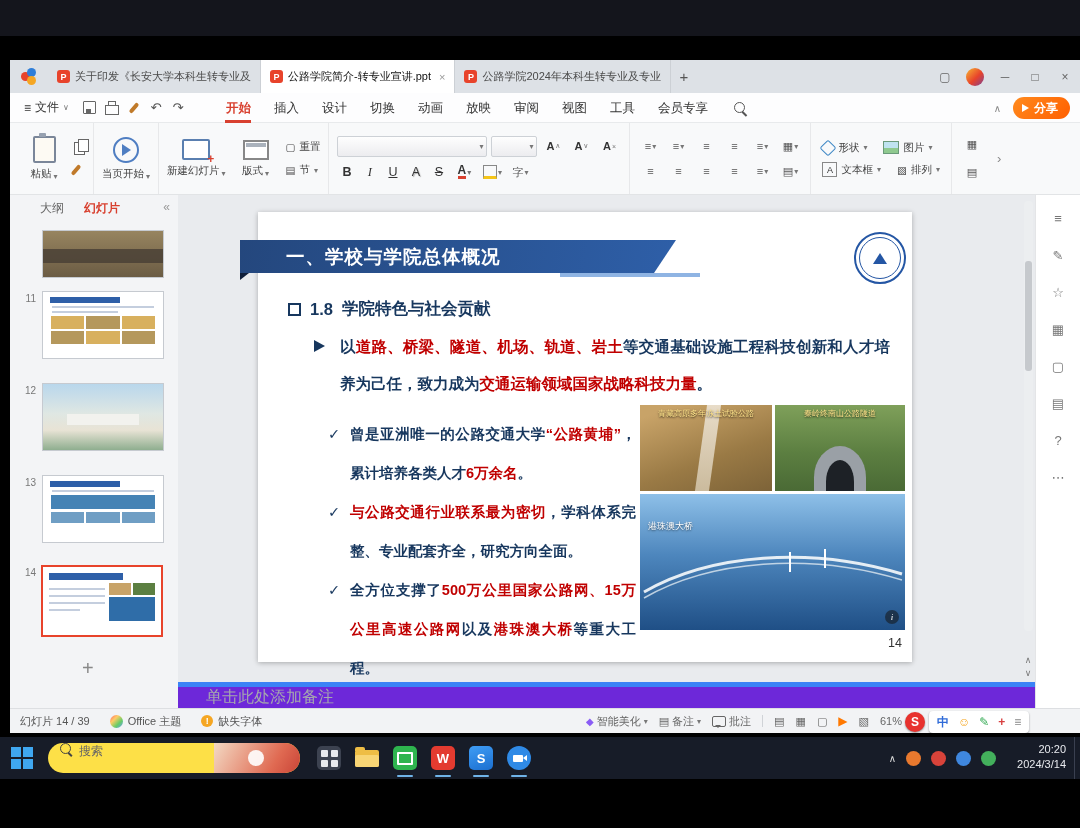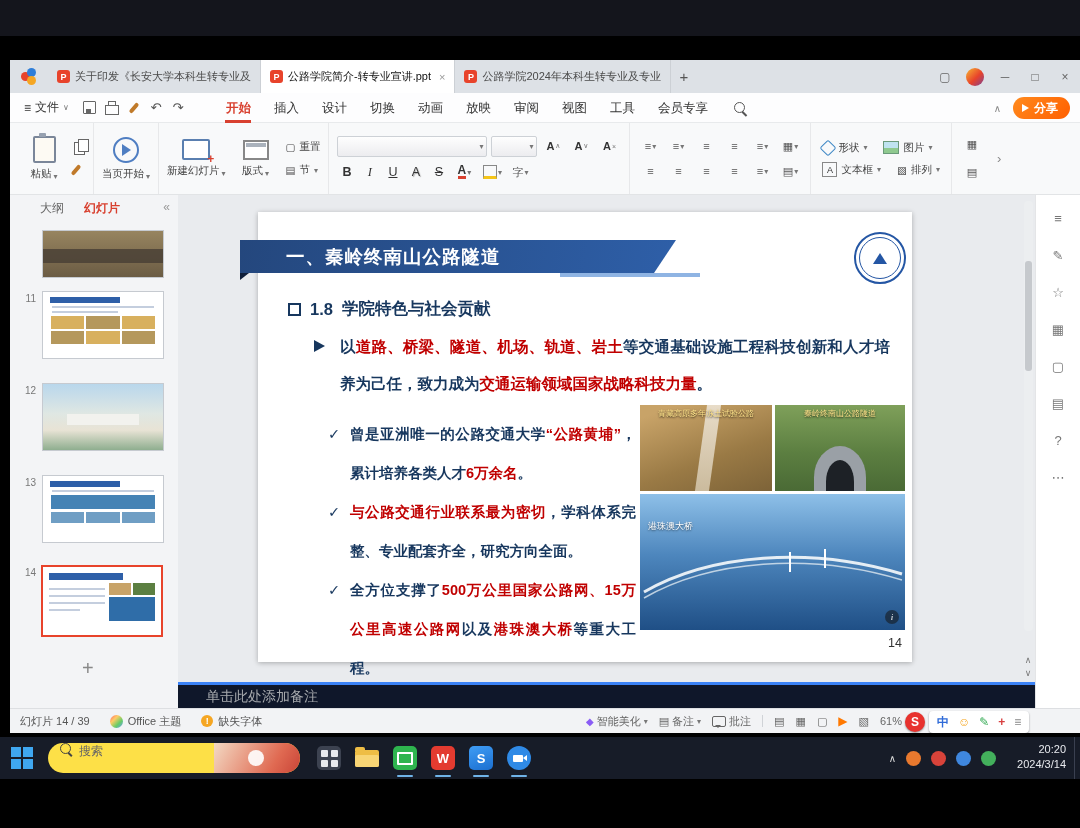--- a/index.html
+++ b/index.html
@@ -145,21 +145,21 @@
   .caption{position:absolute;top:3px;left:0;right:0;text-align:center;font-size:8px;color:#ffe38a;text-shadow:0 1px 2px rgba(0,0,0,.8)}
   .cap-bridge{position:absolute;left:8px;top:26px;font-size:9px;color:#fff;text-shadow:0 1px 2px rgba(0,0,0,.6)}
   .info{position:absolute;right:6px;bottom:6px;width:14px;height:14px;border-radius:50%;background:rgba(20,20,20,.55);color:#fff;font-size:9px;display:flex;align-items:center;justify-content:center;font-style:italic;font-family:"Liberation Serif",serif}
   .pagenum{position:absolute;right:10px;top:424px;font-size:12.5px;color:#333}
   .vscroll{position:absolute;right:2px;top:6px;width:9px;height:430px;background:#eceef0;border-radius:4px}
   .vthumb{position:absolute;left:1px;top:60px;width:7px;height:110px;background:#c6c9cd;border-radius:3px}
   .navbtns{position:absolute;right:1px;bottom:4px;width:12px;display:flex;flex-direction:column;gap:3px;align-items:center;color:#777;font-size:9px}
   
   #rightstrip{position:absolute;left:1025px;top:135px;width:45px;height:513px;background:#fff;border-left:1px solid #e4e5e7;display:flex;flex-direction:column;align-items:center;padding-top:16px;gap:22px;box-sizing:border-box;color:#777;font-size:13px}
   
-  #notesbar{position:absolute;left:168px;top:622px;width:857px;height:26px;background:#0f172a;border-top:3px solid #3b82f6;display:flex;align-items:center;padding-left:28px;box-sizing:border-box;font-size:14px;color:#a6a9ad}
+  #notesbar{position:absolute;left:168px;top:622px;width:857px;height:26px;background:#6d28d9;border-top:5px solid #3b82f6;display:flex;align-items:center;padding-left:28px;box-sizing:border-box;font-size:16px;color:#a6a9ad}
   
   #statusbar{position:absolute;left:0;top:648px;width:100%;height:25px;background:#f2f3f5;border-top:1px solid #dddfe2;display:flex;align-items:center;font-size:11px;color:#555;box-sizing:border-box;padding:0 10px}
   .sb-item{display:flex;align-items:center;gap:5px;margin-right:20px}
   .ic-theme{width:13px;height:13px;border-radius:50%;background:linear-gradient(135deg,#f66,#fc6,#6c6,#69f)}
   .ic-warn{width:12px;height:12px;border-radius:50%;background:#f5a623;color:#fff;font-size:9px;font-weight:bold;display:flex;align-items:center;justify-content:center}
   .ic-bubble{width:12px;height:9px;border:1.3px solid #666;border-radius:2px;position:relative}
   .ic-bubble::after{content:"";position:absolute;left:2px;bottom:-5px;border:3px solid transparent;border-top-color:#666}
   .sb-right{position:absolute;right:178px;display:flex;align-items:center;gap:11px}
   .sb-mini{color:#666;font-size:11px;display:flex;align-items:center;gap:3px}
   .sb-play{color:#ff7800;font-size:12px}
@@ -532,21 +532,21 @@
               <div class="t4-sea"></div>
             </div>
           </div>
         </div>
       </div>
       <div class="add-slide">+</div>
     </div>
 
     <div id="canvas">
       <div class="slide">
-        <div class="banner">一、秦岭终南山公路隧道</div>
+        <div class="banner">一、学校与学院总体概况</div>
         <div class="banner-fold"></div>
         <div class="banner-line"></div>
         <div class="logo">
           <div class="logo-in">
               <span class="logo-glyph"></span>
             </div>
         </div>
         <div class="heading">
           <span class="sq"></span>
           <span>1.8</span>

